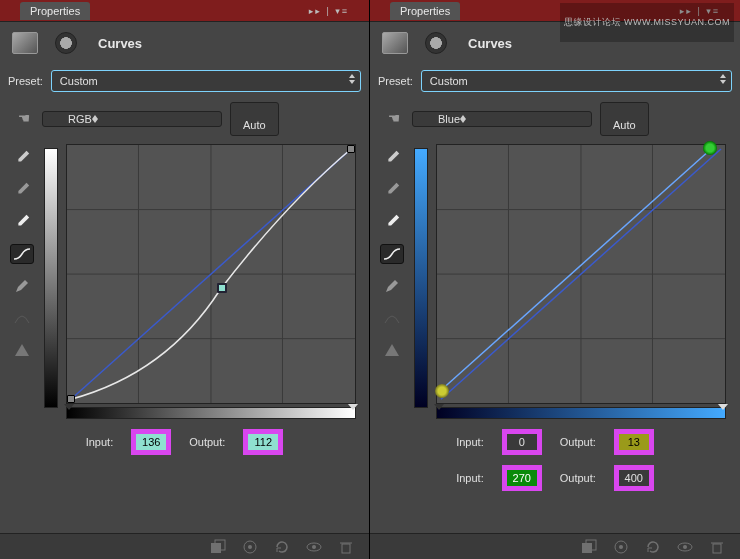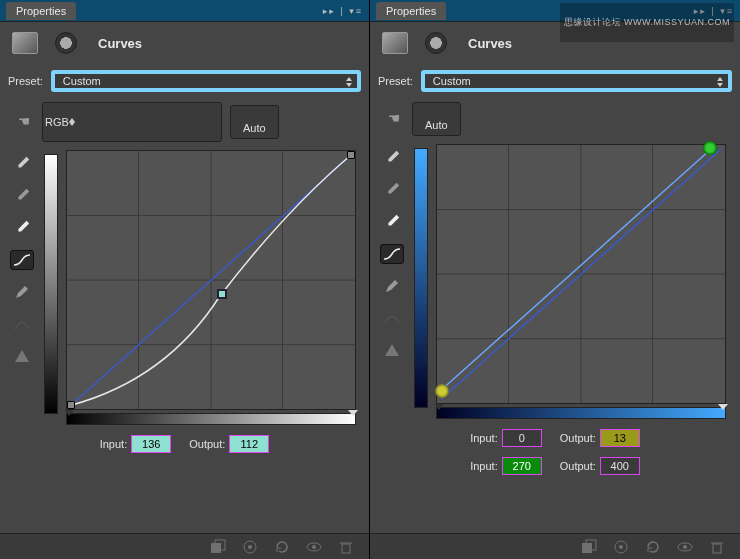--- a/index.html
+++ b/index.html
@@ -1,53 +1,53 @@
 <!DOCTYPE html>
 <html><head>
 <meta charset="utf-8">
 <style>
 *{margin:0;padding:0;box-sizing:border-box;font-family:Tahoma,Arial,sans-serif}
 body{background:#000;width:740px;height:559px;position:relative;overflow:hidden}
 .dual{display:flex;height:559px}
 .panel{width:370px;background:#454545;display:flex;flex-direction:column;position:relative}
 .panel:first-child{border-right:1px solid #000}
-.tab-bar{height:22px;display:flex;align-items:center;padding:0 6px;background:#0c4a6e;border-bottom:1px solid #222}
+.tab-bar{height:22px;display:flex;align-items:center;padding:0 20px;background:#7f1d1d;border-bottom:1px solid #222}
 .tab{font-size:11px;color:#e8e8e8;background:#535353;padding:3px 10px;border-radius:3px 3px 0 0}
 .tab-ctrl{margin-left:auto;color:#bbb;letter-spacing:2px;font-size:9px}
 .head{display:flex;align-items:center;padding:10px 12px;gap:17px}
 .adj-icon{width:26px;height:22px;border:1px solid #999;background:linear-gradient(135deg,#aaa 0%,#555 100%);border-radius:2px}
 .mask{width:22px;height:22px;border-radius:50%;background:radial-gradient(circle,#aaa 40%,#333 42%);border:1px solid #222}
 .title{font-size:13px;color:#e8e8e8;font-weight:bold;margin-left:4px}
 .preset-row{display:flex;align-items:center;gap:8px;padding:6px 8px}
 .lbl{font-size:11px;color:#e0e0e0}
-.select{flex:1;background:#3a3a3a;border:4px solid #7dd3fc;border-radius:3px;height:22px;display:flex;align-items:center;padding:0 8px;font-size:11px;color:#e0e0e0;position:relative}
+.select{flex:1;background:#3a3a3a;border:1px solid #7dd3fc;border-radius:3px;height:22px;display:flex;align-items:center;padding:0 8px;font-size:11px;color:#e0e0e0;position:relative}
 .select::after{content:'';position:absolute;right:6px;top:50%;transform:translateY(-50%);display:block;width:8px;height:8px}
 .select .sarrows{position:absolute;right:5px;top:3px;display:flex;flex-direction:column;gap:2px}
 .sarrows span{display:block;width:0;height:0;border-left:3px solid transparent;border-right:3px solid transparent}
 .sarrows .up{border-bottom:4px solid #ccc}
 .sarrows .dn{border-top:4px solid #ccc}
 .ch-row{display:flex;align-items:center;gap:8px;padding:4px 14px 8px}
 .ch-row .hand{width:20px;height:18px;color:#999;font-size:14px;text-align:center}
-.ch-select{flex:1;background:#3a3a3a;border:1px solid #222;border-radius:3px;height:40px;display:flex;align-items:center;padding:0 2px;font-size:11px;color:#e0e0e0;position:relative;max-width:180px}
+.ch-select{flex:1;background:#3a3a3a;border:1px solid #222;border-radius:3px;height:16px;display:flex;align-items:center;padding:0 25px;font-size:11px;color:#e0e0e0;position:relative;max-width:180px}
 .auto-btn{background:#3a3a3a;border:1px solid #222;border-radius:3px;height:22px;font-size:11px;color:#e0e0e0;padding:16px 12px}
 .content{display:flex;padding:0 10px;gap:4px}
 .tools{width:30px;display:flex;flex-direction:column;gap:12px;padding-top:4px}
 .tool{width:24px;height:20px;display:flex;align-items:center;justify-content:center;border-radius:3px}
 .tool.sel{background:#2a2a2a;border:1px solid #111}
 .grad-v{width:14px;height:260px;background:linear-gradient(to bottom,#fff,#000);border:1px solid #222;margin-top:4px}
 .curve-wrap{flex:1;display:flex;flex-direction:column}
 .curve-area{position:relative;width:290px;height:260px;background:#535353;border:1px solid #222;margin-left:4px}
 .grid{position:absolute;inset:0}
 .grid line{stroke:#3a3a3a;stroke-width:1}
 .curve-svg{position:absolute;inset:0}
 .grad-h{width:290px;height:12px;background:linear-gradient(to right,#000,#fff);border:1px solid #222;margin-left:4px;margin-top:3px;position:relative}
 .slider-arrow{position:absolute;top:-4px;width:0;height:0;border-left:5px solid transparent;border-right:5px solid transparent;border-top:6px solid #888}
 .io-row{display:flex;gap:18px;justify-content:center;padding:10px 12px;font-size:11px;color:#e0e0e0;align-items:center}
-.io-row .pair{display:flex;align-items:center;gap:4px}
-.val{width:40px;height:18px;border:1px solid #d946ef;text-align:center;font-size:11px;display:flex;align-items:center;justify-content:center}
+.io-row .pair{display:flex;align-items:center;gap:18px}
+.val{width:40px;height:26px;border:5px solid #d946ef;text-align:center;font-size:11px;display:flex;align-items:center;justify-content:center}
 .val.cyan{background:#8fe0d0;color:#000}
 .val.white{background:#3a3a3a;color:#e0e0e0}
 .val.olive{background:#9a9a1a;color:#000}
 .val.green{background:#0a8a0a;color:#fff}
 .bottom-bar{position:absolute;bottom:0;left:0;right:0;height:26px;background:#3a3a3a;border-top:1px solid #222;display:flex;align-items:center;justify-content:flex-end;gap:14px;padding:0 14px}
 .bottom-bar div{width:18px;height:18px;opacity:0.7}
 .watermark{position:absolute;top:3px;right:6px;font-size:9px;color:#bbb;background:rgba(0,0,0,0.25);padding:13px 4px;letter-spacing:0.5px}
 svg.eyedrop{width:18px;height:18px}
 .pt{width:8px;height:8px;border:1px solid #000;position:absolute;border-radius:1px}
 </style>
@@ -199,20 +199,27 @@
       <div class="select">
         <span>Custom</span>
         <div class="sarrows">
             <span class="up"></span>
             <span class="dn"></span>
           </div>
       </div>
     </div>
     <div class="ch-row">
       <div class="hand">☚</div>
+      <div class="ch-select">
+        <span>Blue</span>
+        <div class="sarrows">
+            <span class="up"></span>
+            <span class="dn"></span>
+          </div>
+      </div>
       <button class="auto-btn">Auto</button>
     </div>
     <div class="content">
       <div class="tools">
         <div class="tool">
             <svg class="eyedrop" viewBox="0 0 20 20">
               <path d="M15 2l3 3-9 9H6v-3z" fill="#ccc"></path>
             </svg>
           </div>
         <div class="tool">

